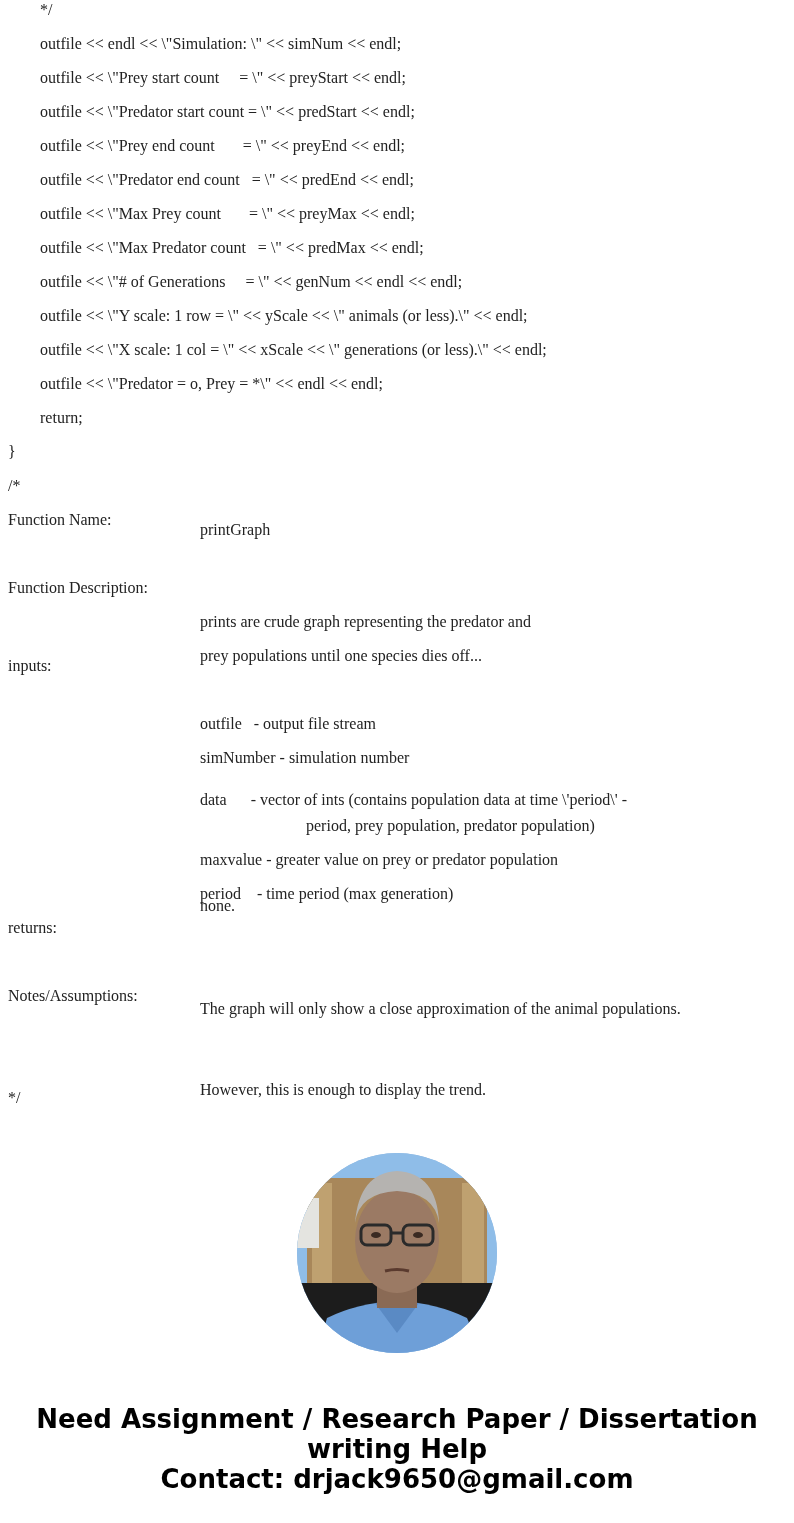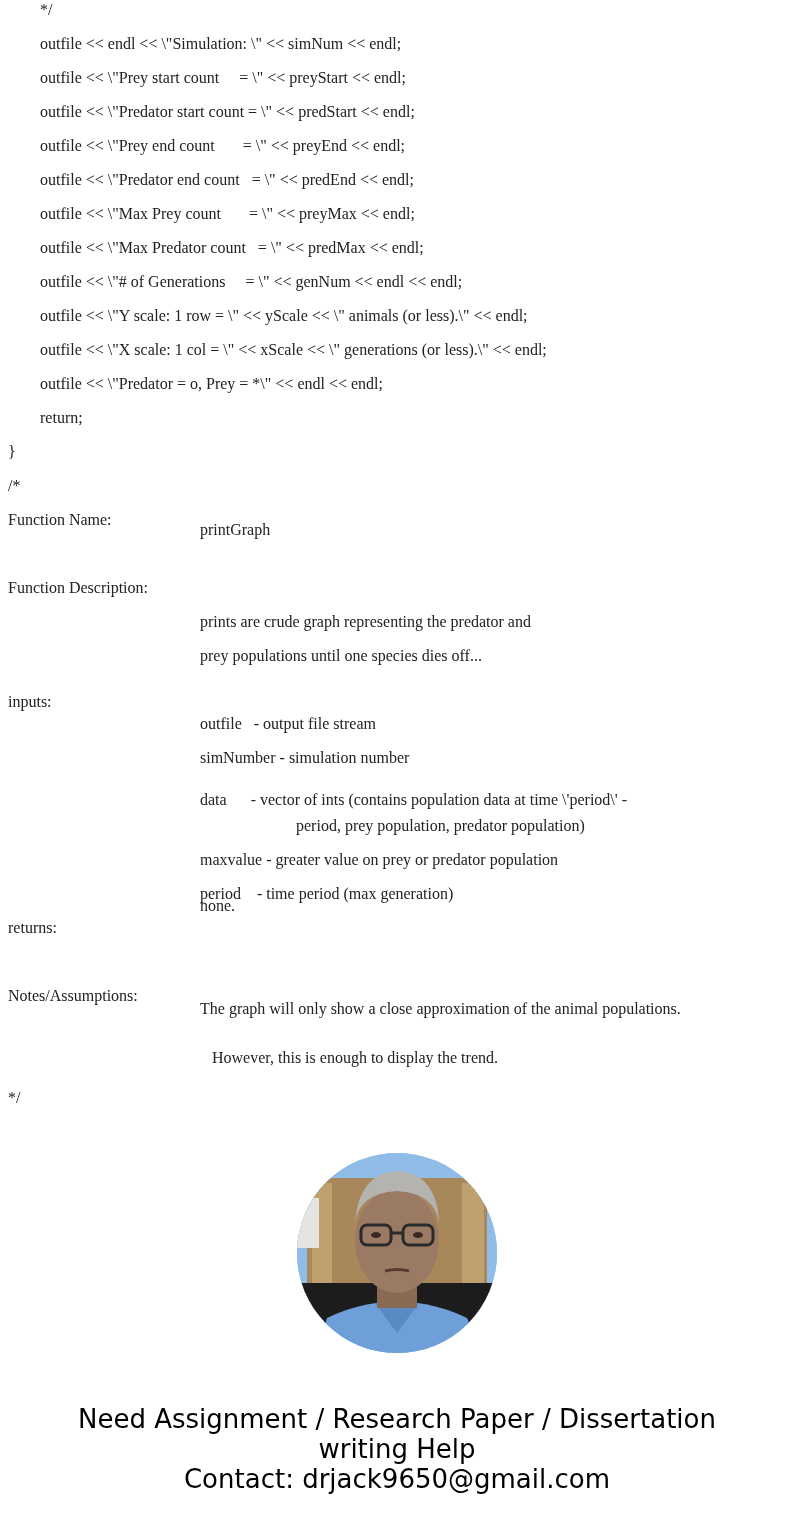--- a/index.html
+++ b/index.html
@@ -32,21 +32,21 @@
       overflow: hidden;
       background: #8fb6df;
     }
     .footer {
       position: absolute;
       left: 0;
       top: 1404px;
       width: 794px;
       text-align: center;
       font-family: "DejaVu Sans", sans-serif;
-      font-weight: normal;
+      font-weight: bold;
       font-size: 26px;
       line-height: 30px;
       color: #000000;
     }
     .footer div { white-space: nowrap; }
   </style>
 </head>
 <body>
 
 <div id="code">
@@ -63,32 +63,32 @@
     <div class="line ind1" style="top: 340px;">outfile &lt;&lt; \"X scale: 1 col = \" &lt;&lt; xScale &lt;&lt; \" generations (or less).\" &lt;&lt; endl;</div>
     <div class="line ind1" style="top: 374px;">outfile &lt;&lt; \"Predator = o, Prey = *\" &lt;&lt; endl &lt;&lt; endl;</div>
     <div class="line ind1" style="top: 408px;">return;</div>
     <div class="line ind0" style="top: 442px;">}</div>
     <div class="line ind0" style="top: 476px;">/*</div>
     <div class="line ind0" style="top: 510px;">Function Name:</div>
     <div class="line ind2" style="top: 520px;">printGraph</div>
     <div class="line ind0" style="top: 578px;">Function Description:</div>
     <div class="line ind2" style="top: 612px;">prints are crude graph representing the predator and</div>
     <div class="line ind2" style="top: 646px;">prey populations until one species dies off...</div>
-    <div class="line ind0" style="top: 692px;">inputs:</div>
+    <div class="line ind0" style="top: 656px;">inputs:</div>
     <div class="line ind2" style="top: 714px;">outfile   - output file stream</div>
     <div class="line ind2" style="top: 748px;">simNumber - simulation number</div>
     <div class="line ind2" style="top: 782px; margin-top: 8px;">data      - vector of ints (contains population data at time \'period\' -</div>
-    <div class="line ind3" style="top: 816px;">period, prey population, predator population)</div>
+    <div class="line ind3" style="top: 816px; margin-left: 10px;">period, prey population, predator population)</div>
     <div class="line ind2" style="top: 850px;">maxvalue - greater value on prey or predator population</div>
     <div class="line ind2" style="top: 884px;">period    - time period (max generation)</div>
     <div class="line ind0" style="top: 918px;">returns:</div>
     <div class="line ind2" style="top: 896px;">none.</div>
     <div class="line ind0" style="top: 986px;">Notes/Assumptions:</div>
     <div class="line ind2" style="top: 999px;">The graph will only show a close approximation of the animal populations.</div>
-    <div class="line ind2" style="top: 1048px; margin-left: 12px;">However, this is enough to display the trend.</div>
+    <div class="line ind2" style="top: 1080px;">However, this is enough to display the trend.</div>
     <div class="line ind0" style="top: 1088px;">*/</div>
   </div>
 
 <div class="avatar">
   <svg width="200" height="200" viewBox="0 0 200 200">
     <rect x="0" y="0" width="200" height="200" fill="#8fbde8"></rect>
     <rect x="10" y="25" width="180" height="115" fill="#a8875a"></rect>
     <rect x="15" y="30" width="20" height="110" fill="#bfa170"></rect>
     <rect x="165" y="30" width="22" height="110" fill="#bfa170"></rect>
     <rect x="0" y="45" width="22" height="50" fill="#e4e4e0"></rect>

